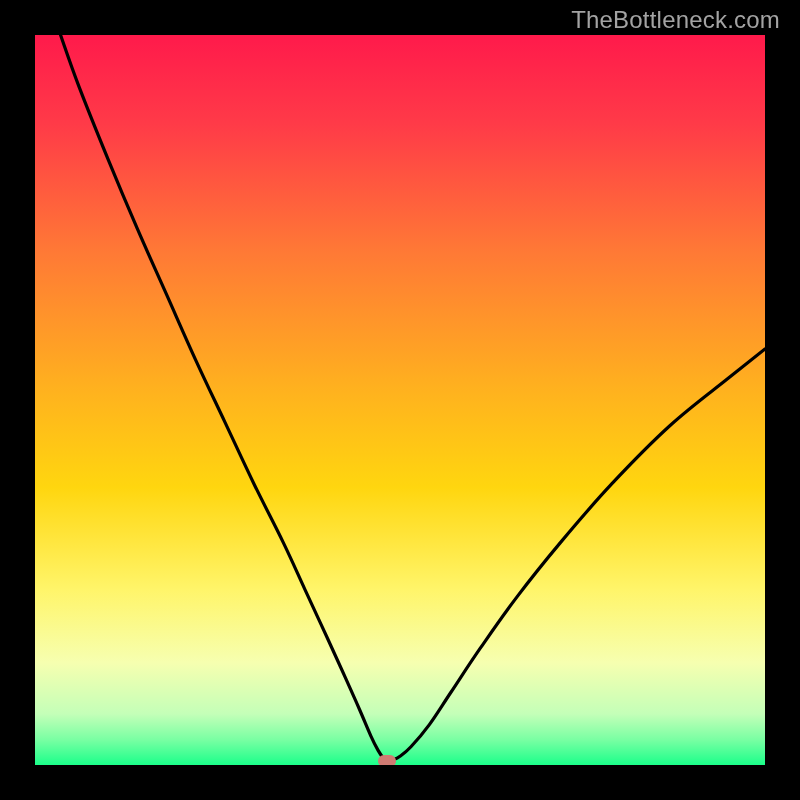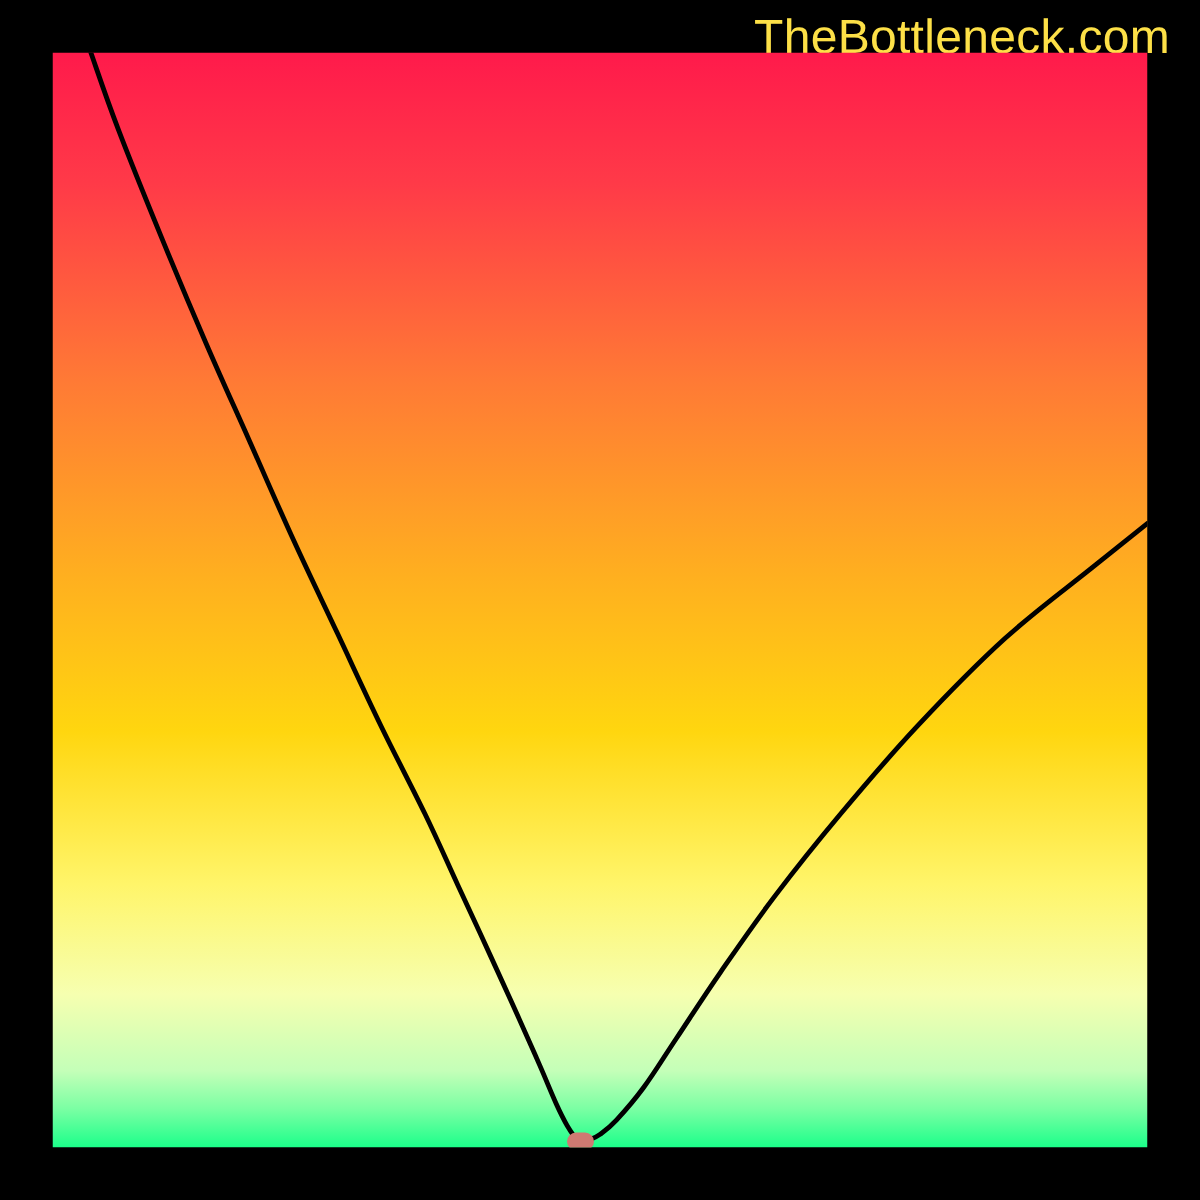--- a/index.html
+++ b/index.html
@@ -24,22 +24,22 @@
     top: 35px;
     left: 35px;
     width: 730px;
     height: 730px;
     overflow: hidden;
   }
   .watermark {
     position: absolute;
     top: 6px;
     right: 20px;
-    color: #fde047;
-    font-size: 32px;
+    color: #a3a3a3;
+    font-size: 24px;
     font-weight: 500;
     letter-spacing: 0.2px;
     text-align: right;
   }
   .marker {
     position: absolute;
     width: 18px;
     height: 12px;
     background: #cf7a72;
     border-radius: 6px;

